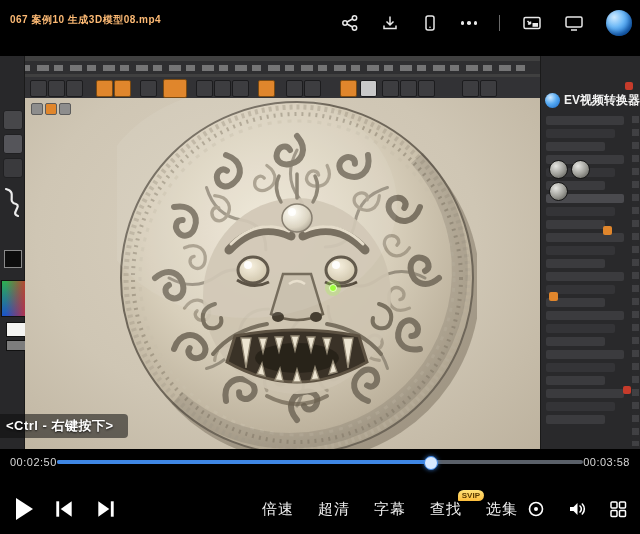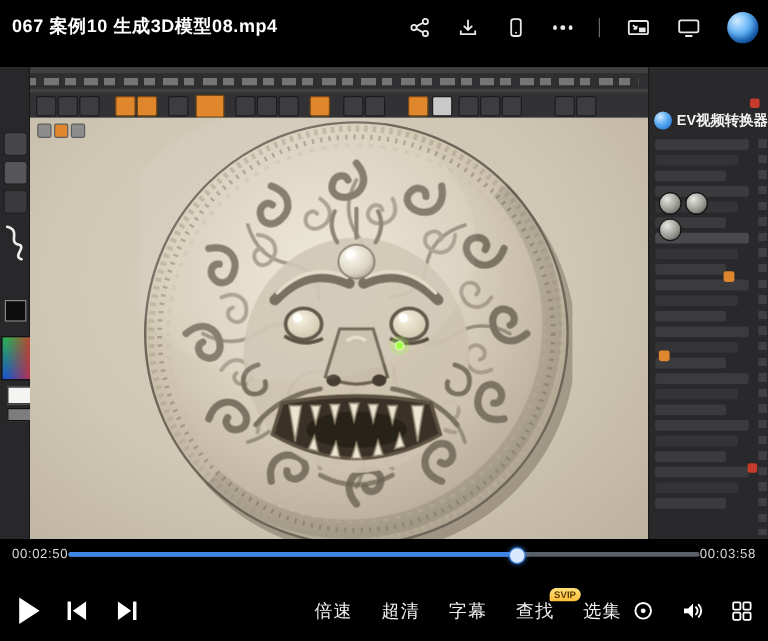--- a/index.html
+++ b/index.html
@@ -1,21 +1,21 @@
 <!DOCTYPE html>
 <html><head>
 <meta charset="utf-8">
 <style>
   html,body{margin:0;padding:0;background:#000;}
   #app{position:relative;width:640px;height:534px;background:#000;overflow:hidden;
        font-family:"Liberation Sans",sans-serif;-webkit-font-smoothing:antialiased;}
 
   
   .titlebar{position:absolute;left:0;top:0;width:640px;height:46px;background:#000;}
-  .titlebar .title{position:absolute;left:10px;top:13px;font-size:15px;font-weight:700;color:#ffffff;letter-spacing:.5px;}
+  .titlebar .title{position:absolute;left:10px;top:13px;font-size:10px;font-weight:700;color:#fdba74;letter-spacing:.5px;}
   .tb-icons{position:absolute;right:8px;top:0;height:46px;display:flex;align-items:center;gap:22px;}
   .tb-icons svg{display:block;}
   .tb-divider{width:1px;height:16px;background:#6a6a6a;}
   .avatar{width:26px;height:26px;border-radius:50%;
           background:radial-gradient(circle at 32% 28%,#cfeaff 0%,#6db9f7 38%,#1f7ad8 75%,#0f55a8 100%);
           box-shadow:inset -2px -3px 5px rgba(0,30,80,.5);}
   .more-dots{display:flex;gap:3px;}
   .more-dots i{width:3.5px;height:3.5px;border-radius:50%;background:#e8e8e8;}
 
   
@@ -346,20 +346,21 @@
         </div>
         <span class="sphere" style="left:8px;top:104px"></span>
         <span class="sphere" style="left:30px;top:104px"></span>
         <span class="sphere" style="left:8px;top:126px"></span>
         <span class="accent-orange" style="left:62px;top:170px"></span>
         <span class="accent-orange" style="left:8px;top:236px"></span>
         <span class="accent-red" style="right:10px;top:330px"></span>
         <div class="micro-col"></div>
       </div>
 
+      <div class="hint-overlay">&lt;Ctrl - 右键按下&gt;</div>
     </div>
   </div>
 
   <div class="progressrow">
     <span class="ptime">00:02:50</span>
     <div class="pbar">
       <div class="pbar-fill" style="width: 71.4%;">
         <span class="pbar-handle"></span>
       </div>
     </div>

